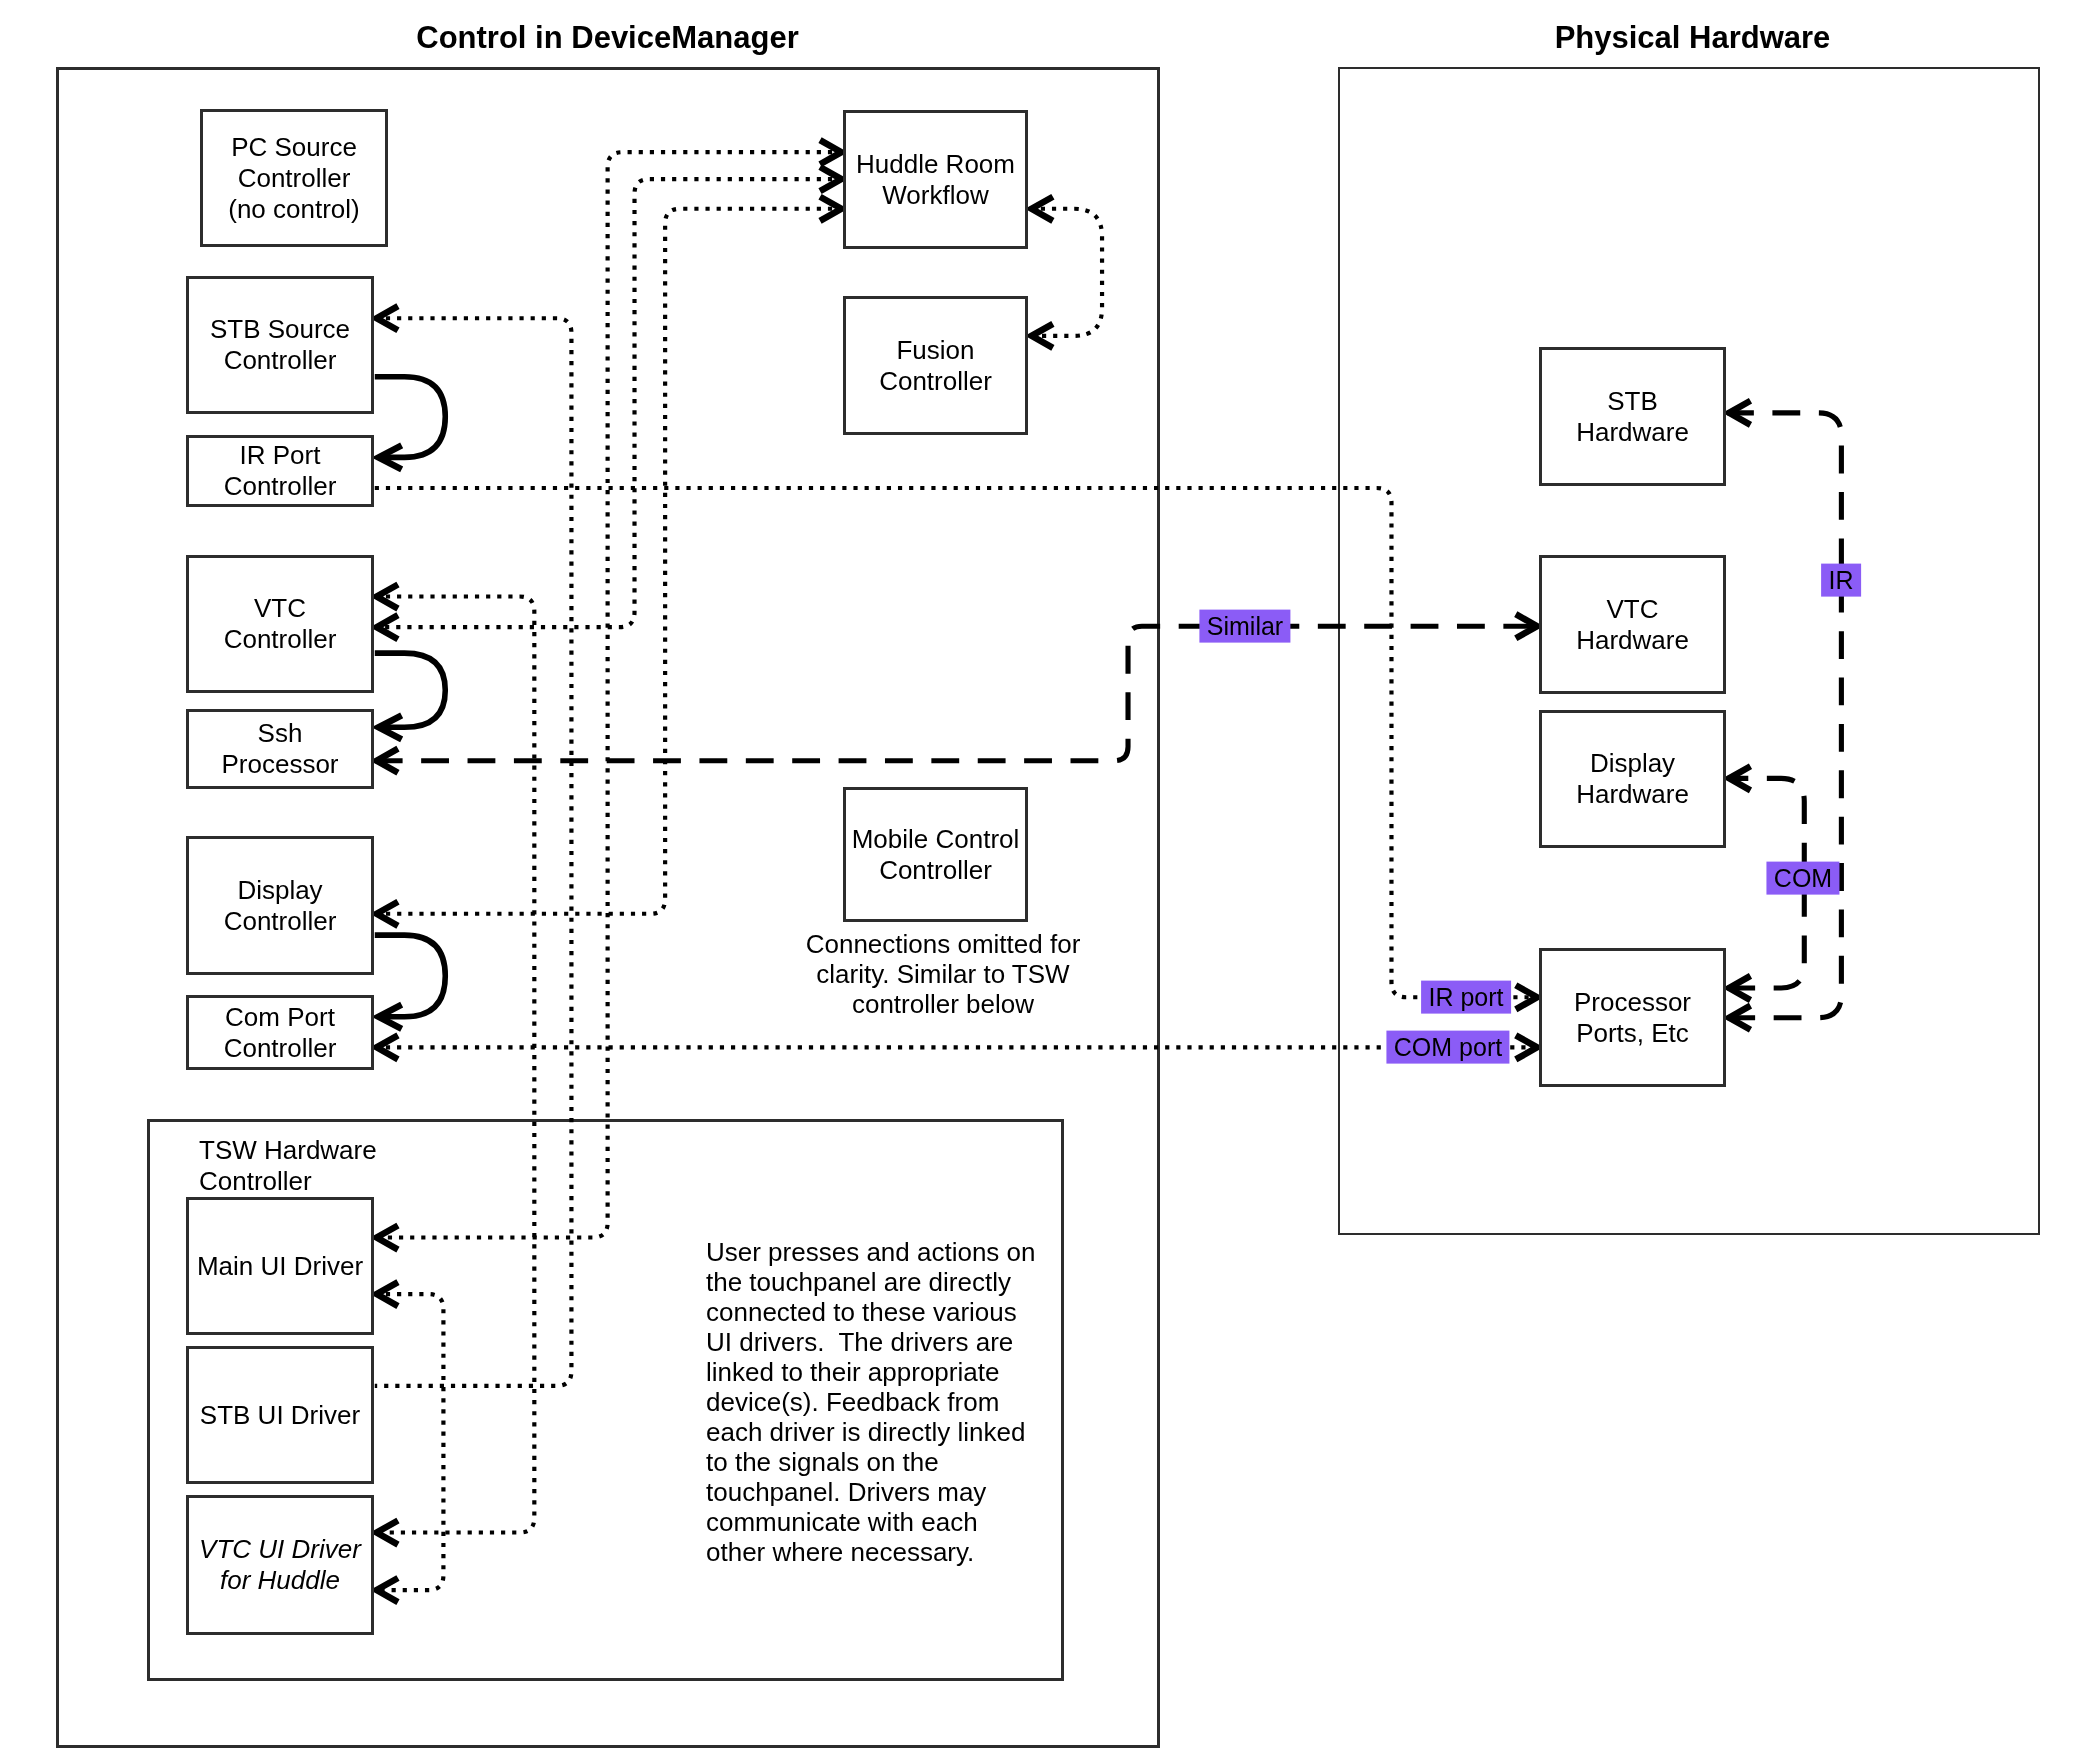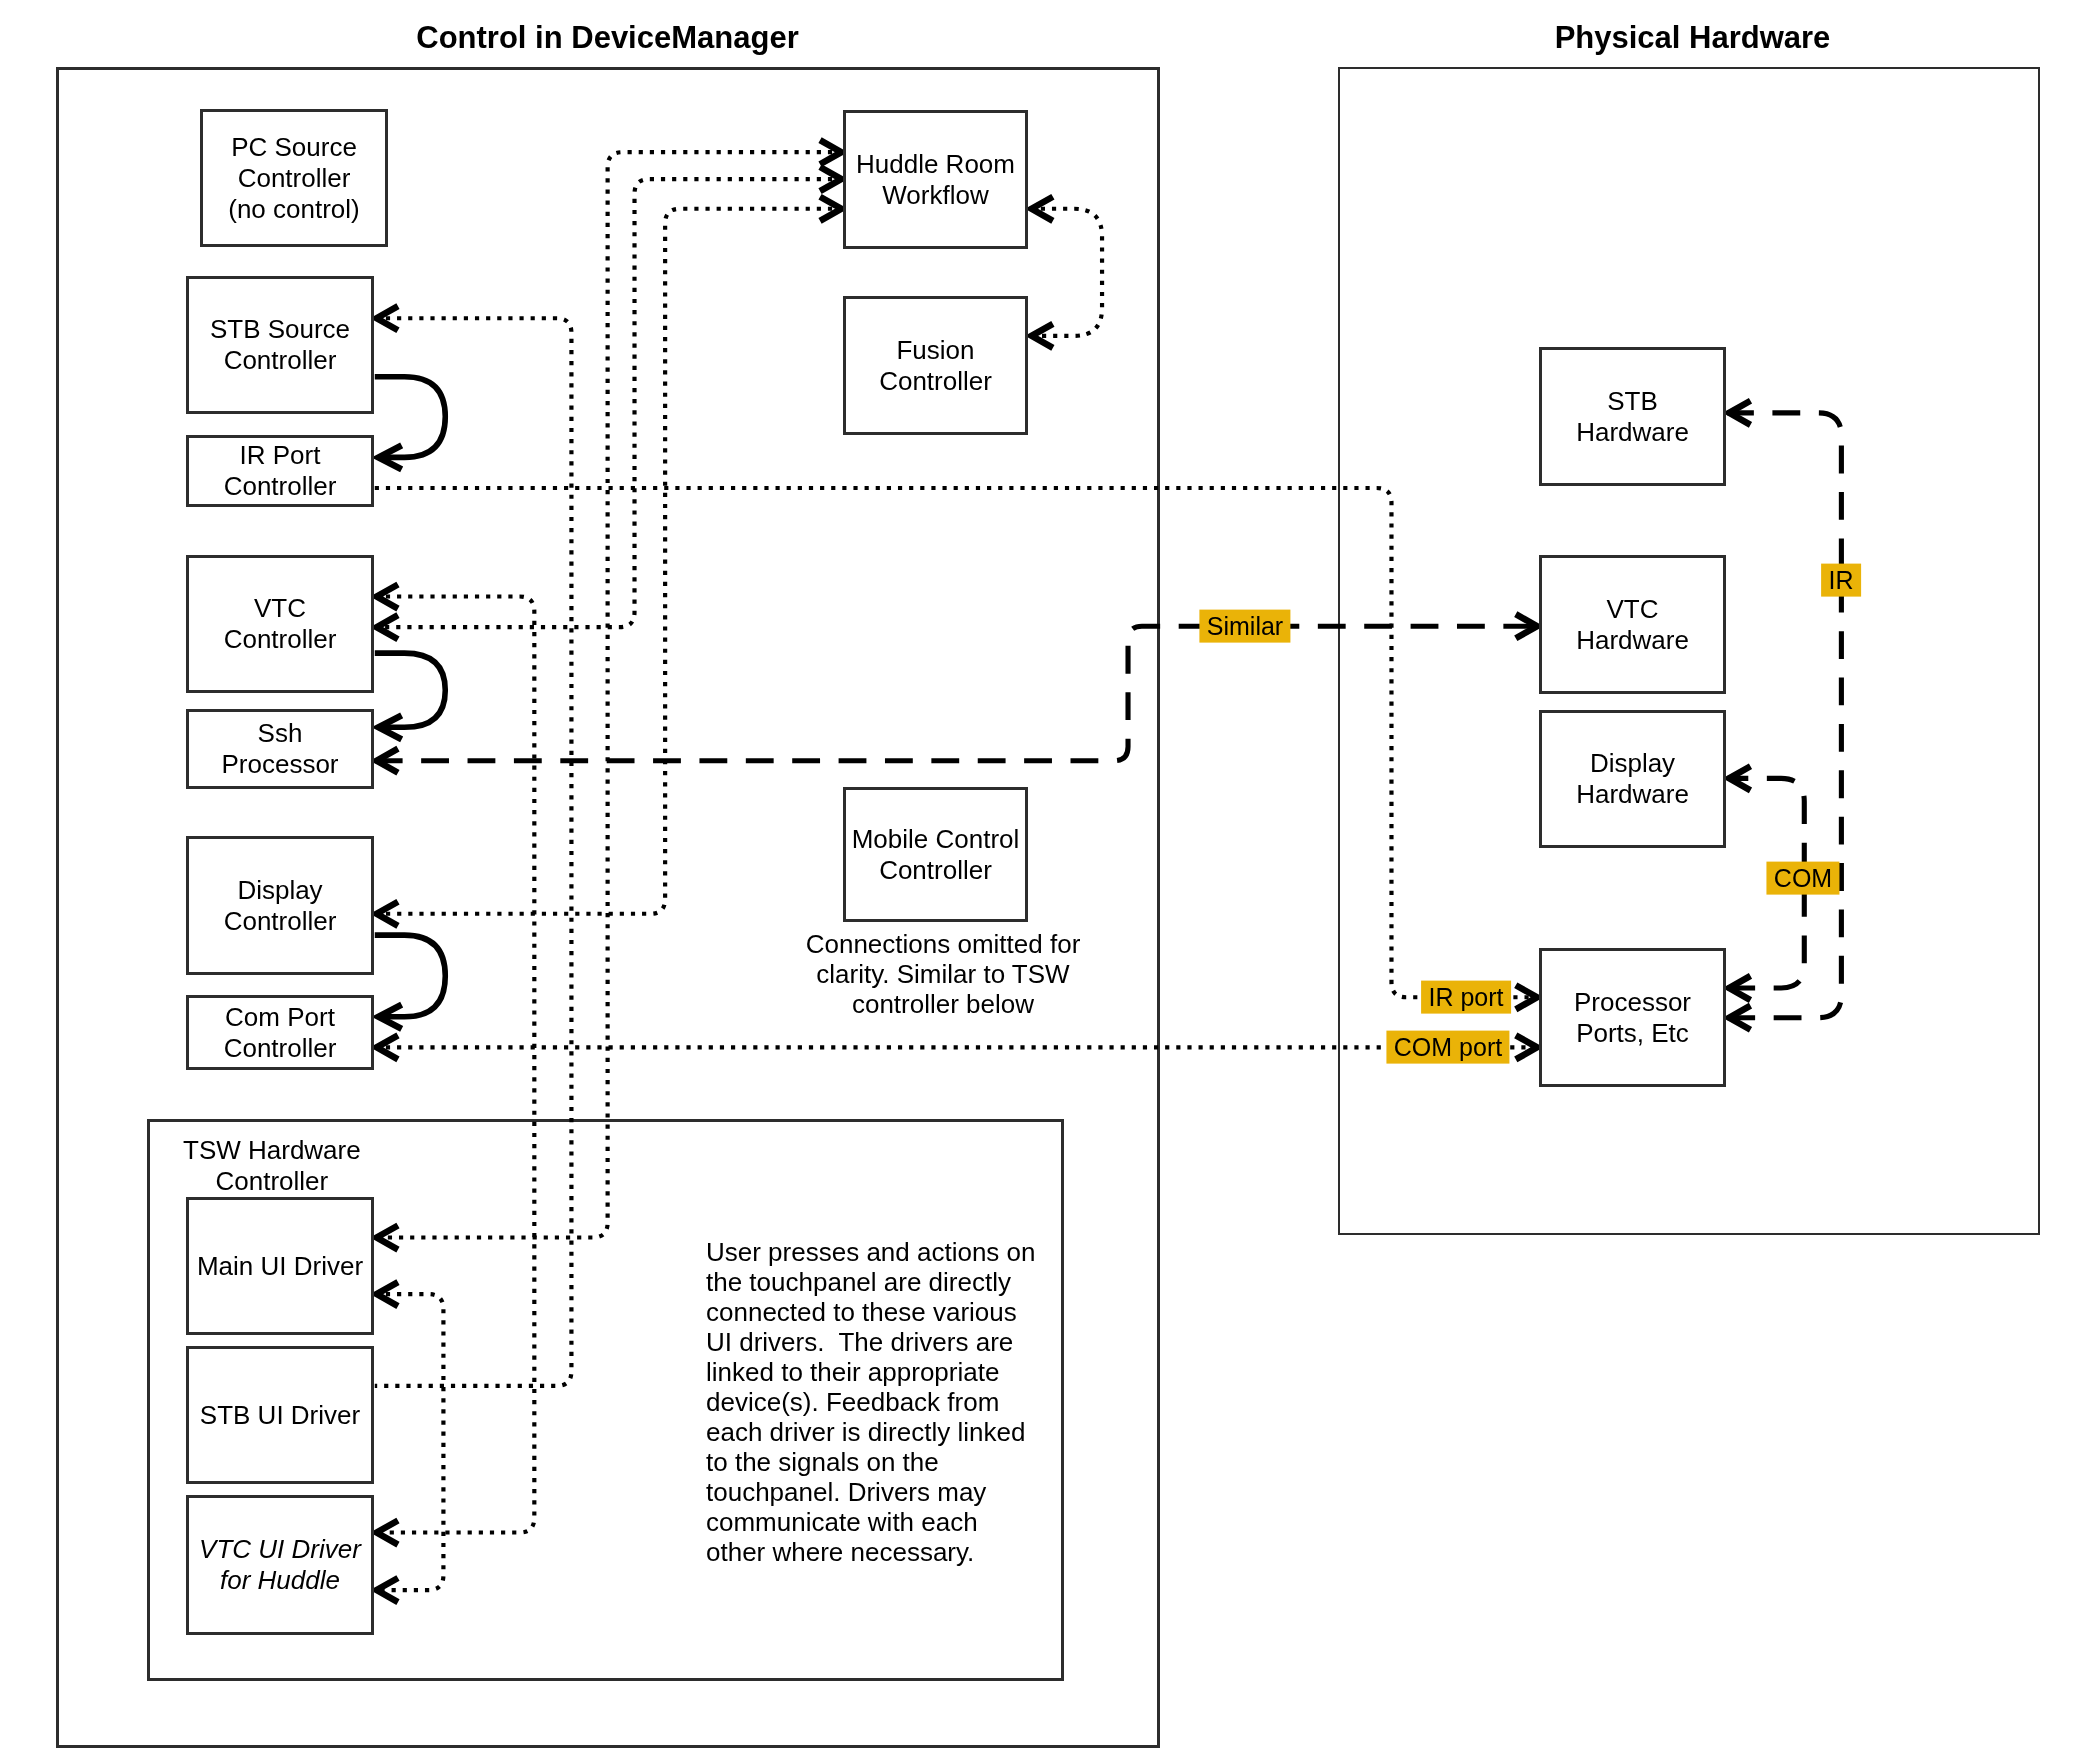--- a/index.html
+++ b/index.html
@@ -4,21 +4,21 @@
 <style>
   html,body{margin:0;padding:0;background:#fff;}
   body{width:2090px;height:1758px;position:relative;font-family:"Liberation Sans",sans-serif;color:#000;}
   .title{position:absolute;font-weight:bold;font-size:31px;text-align:center;white-space:nowrap;z-index:4;}
   .container{position:absolute;background:transparent;z-index:0;}
   .c-thick{border:3.7px solid #2d2d2d;}
   .c-thin{border:2.8px solid #2d2d2d;}
   .box{position:absolute;background:#fff;border:3.7px solid #2d2d2d;display:flex;align-items:center;justify-content:center;text-align:center;z-index:2;}
   .box-label{font-size:26px;line-height:31px;white-space:pre-wrap;}
   .free-label{position:absolute;font-size:26px;line-height:30px;white-space:pre-wrap;z-index:2;}
-  .line-label{position:absolute;background:#eab308;font-size:25px;padding:1.9px 7.4px;transform:translate(-50%,-50%);white-space:nowrap;z-index:3;}
+  .line-label{position:absolute;background:#8b5cf6;font-size:25px;padding:1.9px 7.4px;transform:translate(-50%,-50%);white-space:nowrap;z-index:3;}
   svg{position:absolute;left:0;top:0;z-index:1;}
   .dot{stroke:#000;stroke-width:4.5;fill:none;stroke-dasharray:4.5 7.5;}
   .dash{stroke:#000;stroke-width:5.5;fill:none;stroke-dasharray:30 20;}
   .solid{stroke:#000;stroke-width:6;fill:none;}
   .head{stroke:#000;stroke-width:7;fill:none;stroke-linecap:butt;stroke-linejoin:miter;}
 </style>
 </head>
 <body>
 
 <div class="title" style="left:329px;top:20.4px;width:557px;">Control in DeviceManager</div>
@@ -151,21 +151,21 @@
   </div>
 <div class="box" style="left:843px;top:296px;width:179px;height:133px;">
     <span class="box-label">Fusion
 Controller</span>
   </div>
 <div class="box" style="left:843px;top:787px;width:179px;height:129px;">
     <span class="box-label">Mobile Control
 Controller</span>
   </div>
 
-<div class="free-label" style="left:183px;top:1135px;line-height:31px;text-align:center;">TSW Hardware
+<div class="free-label" style="left:199px;top:1135px;line-height:31px;">TSW Hardware
 Controller</div>
 <div class="box" style="left:186px;top:1197px;width:182px;height:132px;">
     <span class="box-label">Main UI Driver</span>
   </div>
 <div class="box" style="left:186px;top:1346px;width:182px;height:132px;">
     <span class="box-label">STB UI Driver</span>
   </div>
 <div class="box" style="left:186px;top:1495px;width:182px;height:134px;font-style:italic;">
     <span class="box-label">VTC UI Driver
 for Huddle</span>

